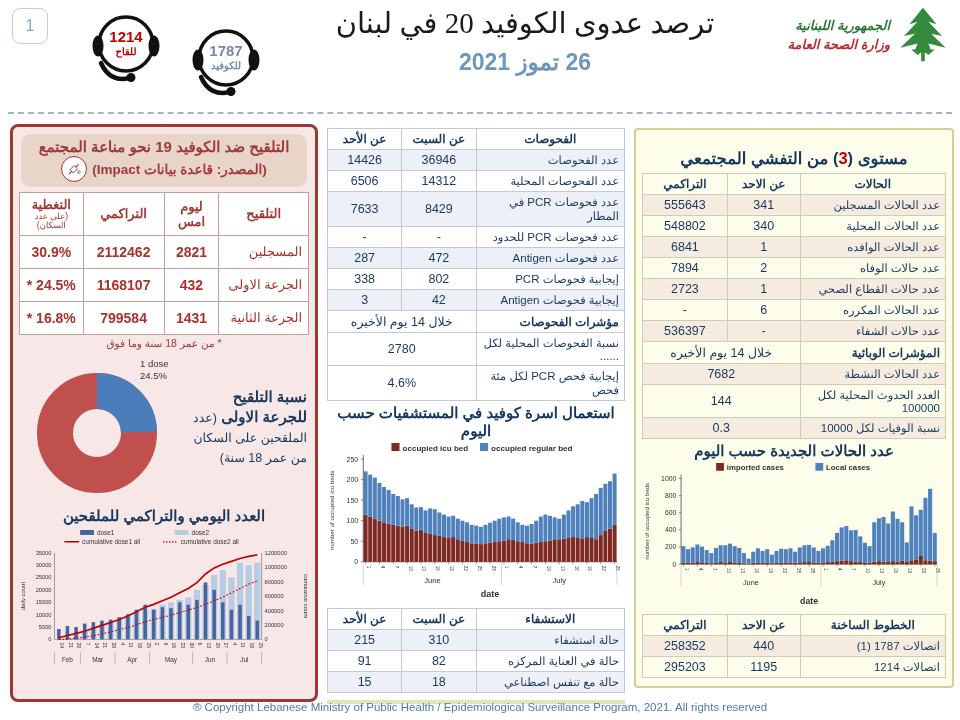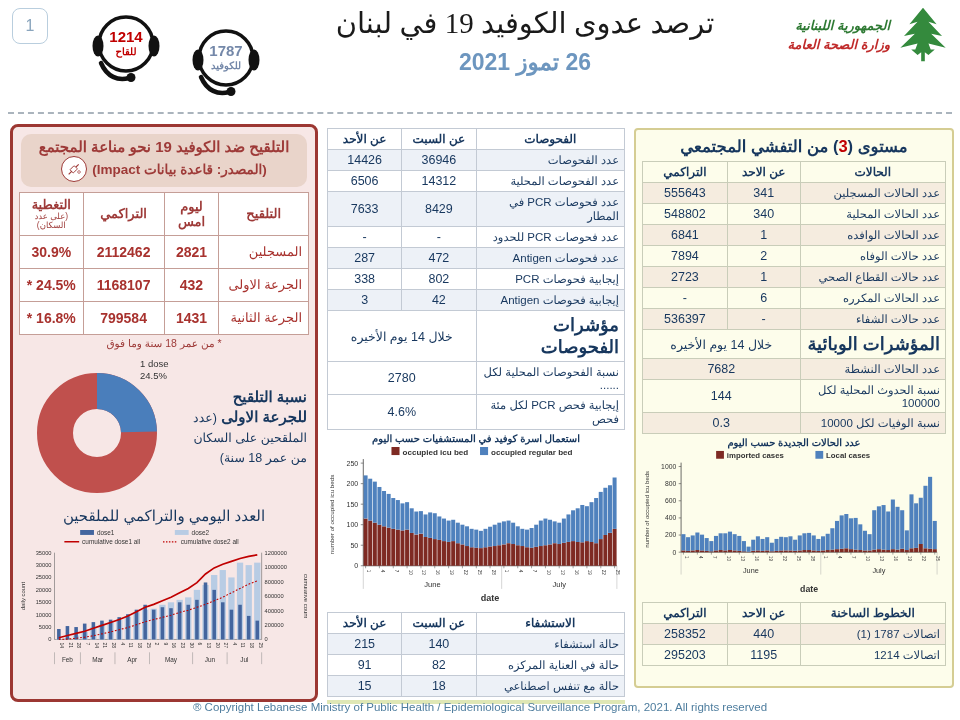--- a/index.html
+++ b/index.html
@@ -20,54 +20,54 @@
   #main-date{font-size:23px;font-weight:bold;color:#6d96bf;direction:rtl;margin-top:9px;}
   #logo{right:8px;top:6px;display:flex;align-items:center;gap:4px;}
   #logo .txt{text-align:right;direction:rtl;line-height:1.5;font-style:italic;}
   #logo .l1{color:#2f7a34;font-weight:bold;font-size:13px;}
   #logo .l2{color:#c02b2b;font-weight:bold;font-size:13px;}
   #dash-sep{left:8px;right:8px;top:112px;border-top:2px dashed #aab4bd;height:0;}
 
   
   #left-panel{left:10px;top:124px;width:308px;height:578px;background:#f7e7e6;border:3px solid #9c3732;border-radius:8px;padding:5px 6px;box-sizing:border-box;overflow:hidden;}
   #mid-col{left:327px;top:128px;width:298px;height:576px;border-bottom:4px solid #dfe7b5;box-sizing:border-box;overflow:hidden;}
-  #right-panel{left:634px;top:128px;width:320px;height:560px;background:#fdfdeb;border:2px solid #d5cd93;border-radius:4px;padding:4px 6px;box-sizing:border-box;overflow:hidden;}
+  #right-panel{left:634px;top:128px;width:320px;height:560px;background:#fdfdeb;border:2px solid #d5cd93;border-radius:4px;padding:16px 6px;box-sizing:border-box;overflow:hidden;}
   #copyright{left:0;top:701px;width:100%;text-align:center;color:#4e7d9e;font-size:11.5px;}
 
   
   .vx-head{background:#e9d4ca;border-radius:10px;margin:2px 2px 5px;padding:4px 6px 5px;text-align:center;direction:rtl;}
   .vx-head .t1{color:#9e3a38;font-weight:bold;font-size:15px;}
   .vx-head .t2{color:#9e3a38;font-weight:bold;font-size:13.5px;display:flex;align-items:center;justify-content:center;gap:5px;direction:rtl;}
   .circ-ic{width:24px;height:24px;border:1.5px solid #9e3a38;border-radius:50%;background:#fff;display:inline-flex;align-items:center;justify-content:center;flex:0 0 auto;}
   .vtbl{direction:rtl;border-collapse:collapse;width:100%;background:#fff;}
   .vtbl th,.vtbl td{border:1px solid #c59e97;}
   .vtbl th{color:#9e3a38;font-size:13px;padding:4px 2px;}
   .vtbl th small{font-size:8.5px;font-weight:normal;display:block;line-height:1.1;}
   .vtbl td{color:#a8322e;font-size:14px;font-weight:bold;text-align:center;padding:8px 2px;}
   .vtbl td.lbl{font-weight:normal;font-size:13px;text-align:right;padding-right:6px;}
   .vx-foot{color:#9e3a38;font-size:10.5px;direction:rtl;text-align:center;margin:2px 0 2px;}
   #donut-row{display:flex;direction:ltr;align-items:center;margin-top:2px;}
   #donut-caption{width:118px;direction:rtl;text-align:right;color:#17375e;line-height:1.25;}
   #donut-caption .m{font-weight:bold;font-size:15px;}
   #donut-caption .s{font-size:12.5px;}
-  .chart-title-blue{color:#17375e;font-weight:normal;font-size:15px;text-align:center;direction:rtl;margin:4px 0 2px;}
+  .chart-title-blue{color:#17375e;font-weight:bold;font-size:15px;text-align:center;direction:rtl;margin:4px 0 2px;}
   svg text{font-family:"Liberation Sans",sans-serif;fill:#333;}
 
   
   .tbl{direction:rtl;border-collapse:collapse;width:100%;background:#fff;}
   .tbl th,.tbl td{border:1px solid #c3cad4;color:#17375e;text-align:center;padding:3px 5px;}
   .tbl th{font-size:12px;font-weight:bold;}
   .tbl td{font-size:12.5px;}
   .tbl td.lbl{text-align:right;font-size:11.5px;}
   .tbl tr.alt{background:#edf1f7;}
-  .tbl td.sec{font-weight:bold;font-size:18px;}
+  .tbl td.sec{font-weight:bold;font-size:12px;}
   .ytbl{background:transparent;}
   .ytbl th,.ytbl td{border-color:#c9cdb9;}
   .ytbl tr.alt{background:#f5ecdf;}
-  .chart-title-sm{color:#17375e;font-weight:bold;font-size:10px;text-align:center;direction:rtl;margin:3px 0 1px;}
+  .chart-title-sm{color:#17375e;font-weight:bold;font-size:15px;text-align:center;direction:rtl;margin:3px 0 1px;}
   #outbreak-title{color:#17375e;font-weight:bold;font-size:16.5px;text-align:center;direction:rtl;padding:3px 0 5px;}
   #outbreak-title .lvl{color:#c00000;}
 </style>
 </head>
 <body>
 
 <div class="abs" id="page-box">
   <span>1</span>
 </div>
 
@@ -89,21 +89,21 @@
     <ellipse cx="14" cy="40" rx="5.5" ry="10.5" fill="#111"></ellipse>
     <ellipse cx="70" cy="40" rx="5.5" ry="10.5" fill="#111"></ellipse>
     <path d="M17 57 C 23 71, 34 75, 45 72" fill="none" stroke="#111" stroke-width="4.5" stroke-linecap="round"></path>
     <circle cx="47" cy="71.5" r="4.5" fill="#111"></circle>
   </svg>
   <div class="num">1787</div>
   <div class="lbl">للكوفيد</div>
 </div>
 
 <div class="abs" id="title-wrap">
-  <div id="main-title">ترصد عدوى الكوفيد 19 في لبنان</div>
+  <div id="main-title">ترصد عدوى الكوفيد 20 في لبنان</div>
   <div id="main-date">26 تموز 2021</div>
 </div>
 
 <div class="abs" id="logo">
   <div class="txt">
     <div class="l1">الجمهورية اللبنانية</div>
     <div class="l2">وزارة الصحة العامة</div>
   </div>
   <svg width="58" height="58" viewBox="0 0 64 64">
     <polygon fill="#348a3d" points="32,2 17,20 26,17.5 11,33 23,30.5 7,46 26,41.5 23.5,48 19,48 26,54 30,51 30,61 34,61 34,51 38,54 45,48 40.5,48 38,41.5 57,46 41,30.5 53,33 38,17.5 47,20"></polygon>
@@ -531,21 +531,21 @@
 
   <table class="tbl" style="margin-top:4px">
     <tbody>
         <tr>
       <th style="width:50%">الاستشفاء</th>
       <th style="width:25%">عن السبت</th>
       <th style="width:25%">عن الأحد</th>
     </tr>
     <tr class="alt">
           <td class="lbl">حالة استشفاء</td>
-          <td>140</td>
+          <td>310</td>
           <td>215</td>
         </tr>
     <tr>
           <td class="lbl">حالة في العناية المركزه</td>
           <td>82</td>
           <td>91</td>
         </tr>
     <tr class="alt">
           <td class="lbl">حالة مع تنفس اصطناعي</td>
           <td>18</td>
@@ -604,21 +604,21 @@
         </tr>
     <tr>
       <td class="lbl sec">المؤشرات الوبائية</td>
       <td colspan="2">خلال 14 يوم الأخيره</td>
     </tr>
     <tr class="alt">
           <td class="lbl">عدد الحالات النشطة</td>
           <td colspan="2">7682</td>
         </tr>
     <tr>
-          <td class="lbl">نسبة الحدوث المحلية لكل 100000</td>
+          <td class="lbl">العدد الحدوث المحلية لكل 100000</td>
           <td colspan="2">144</td>
         </tr>
     <tr class="alt">
           <td class="lbl">نسبة الوفيات لكل 10000</td>
           <td colspan="2">0.3</td>
         </tr>
   </tbody>
     </table>
 
   <div class="chart-title-sm">عدد الحالات الجديدة حسب اليوم</div>

